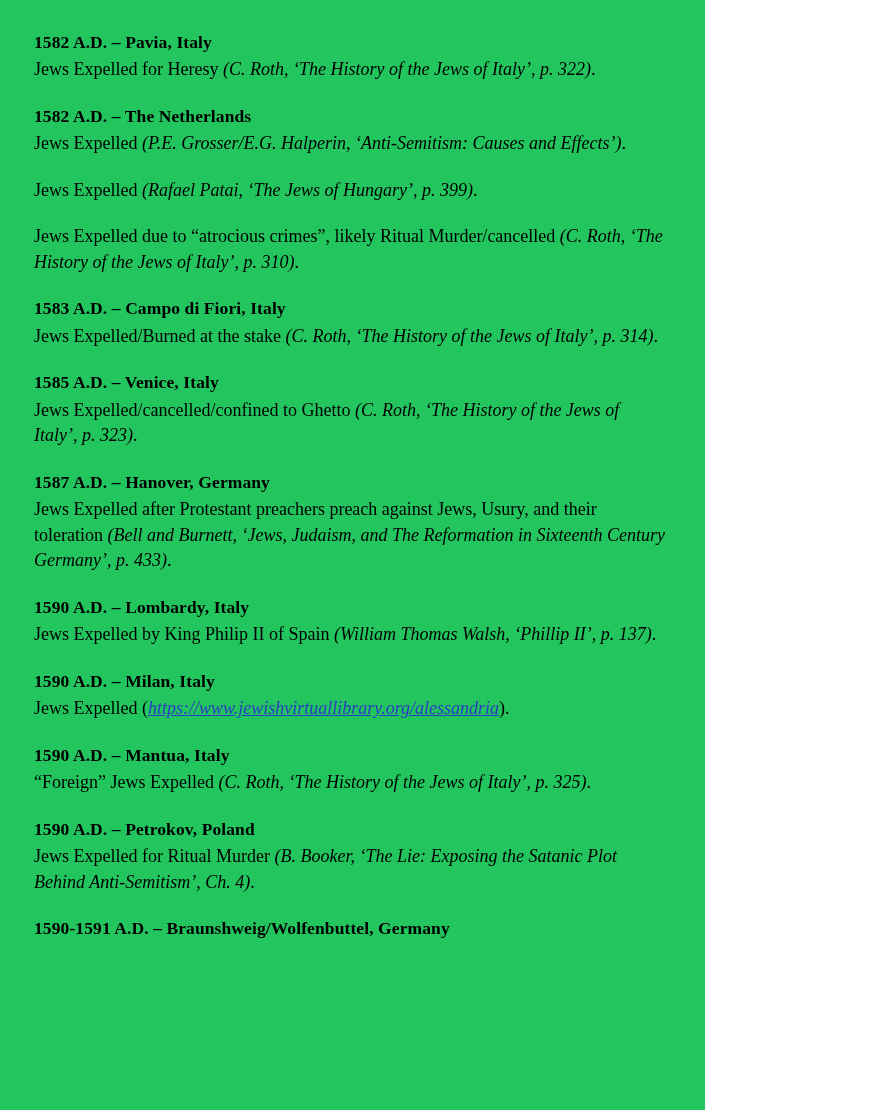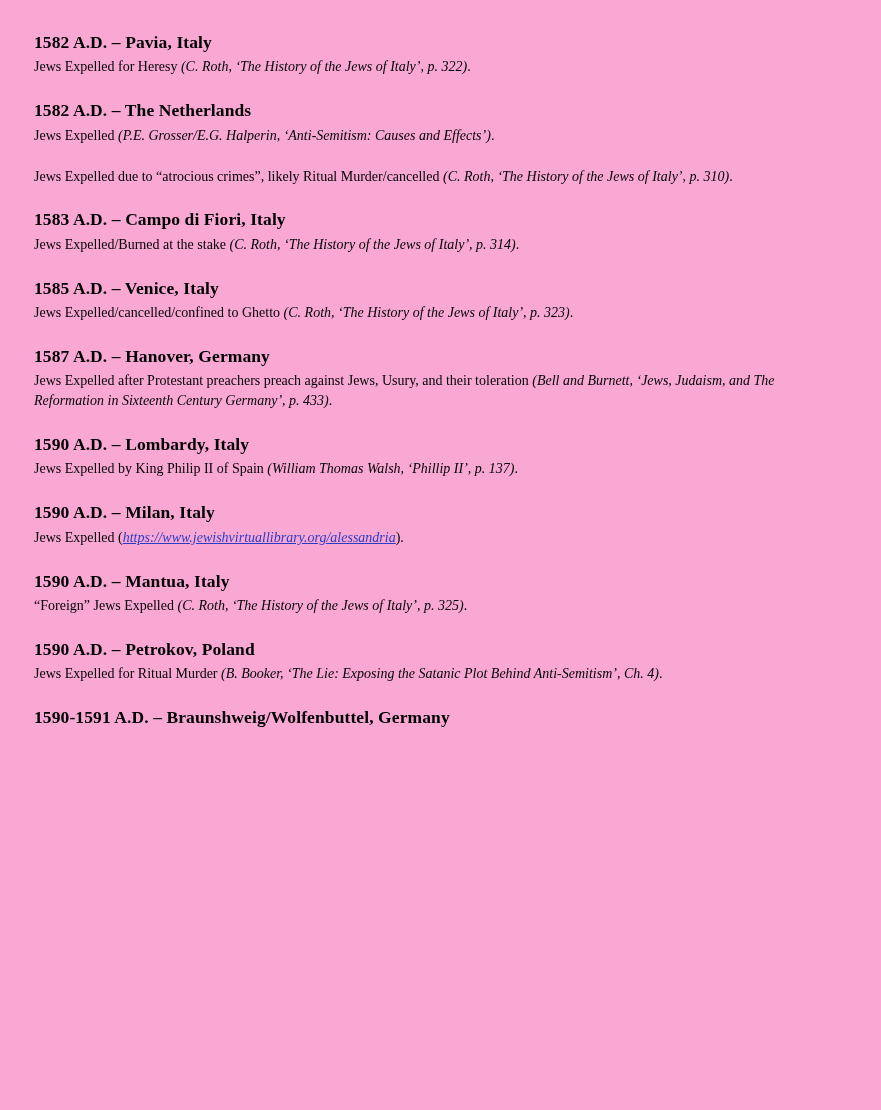--- a/index.html
+++ b/index.html
@@ -8,40 +8,40 @@
     background: #ffffff;
   }
   body {
     width: 881px;
     min-height: 1110px;
     font-family: "Liberation Serif", "DejaVu Serif", serif;
     color: #000000;
   }
   .page {
     box-sizing: border-box;
-    width: 881px;
+    width: 705px;
     min-height: 1110px;
     padding: 30px 38px 20px 34px;
-    background: #f9a8d4;
+    background: #22c55e;
   }
   .entry {
     margin: 0 0 21px 0;
   }
   .entry:last-child {
     margin-bottom: 0;
   }
   .entry-heading {
     font-weight: bold;
     font-size: 17.5px;
     line-height: 1.45;
     letter-spacing: 0.1px;
     margin: 0 0 2px 0;
   }
   .entry-body {
-    font-size: 14px;
+    font-size: 18px;
     line-height: 1.42;
     margin: 0;
   }
   .cite {
     font-style: italic;
   }
   .link {
     font-style: italic;
     color: #2a3cc4;
     text-decoration: underline;
@@ -54,20 +54,21 @@
   <div id="entries">
       <div class="entry">
         <div class="entry-heading">1582 A.D. – Pavia, Italy</div>
         <div class="entry-body"><span>Jews Expelled for Heresy </span><span class="cite">(C. Roth, ‘The History of the Jews of Italy’, p. 322)</span><span>.</span></div>
       </div>
       <div class="entry">
         <div class="entry-heading">1582 A.D. – The Netherlands</div>
         <div class="entry-body"><span>Jews Expelled </span><span class="cite">(P.E. Grosser/E.G. Halperin, ‘Anti-Semitism: Causes and Effects’)</span><span>.</span></div>
       </div>
       <div class="entry">
+        <div class="entry-body"><span>Jews Expelled </span><span class="cite">(Rafael Patai, ‘The Jews of Hungary’, p. 399)</span><span>.</span></div>
       </div>
       <div class="entry">
         <div class="entry-body"><span>Jews Expelled due to “atrocious crimes”, likely Ritual Murder/cancelled </span><span class="cite">(C. Roth, ‘The History of the Jews of Italy’, p. 310)</span><span>.</span></div>
       </div>
       <div class="entry">
         <div class="entry-heading">1583 A.D. – Campo di Fiori, Italy</div>
         <div class="entry-body"><span>Jews Expelled/Burned at the stake </span><span class="cite">(C. Roth, ‘The History of the Jews of Italy’, p. 314)</span><span>.</span></div>
       </div>
       <div class="entry">
         <div class="entry-heading">1585 A.D. – Venice, Italy</div>

